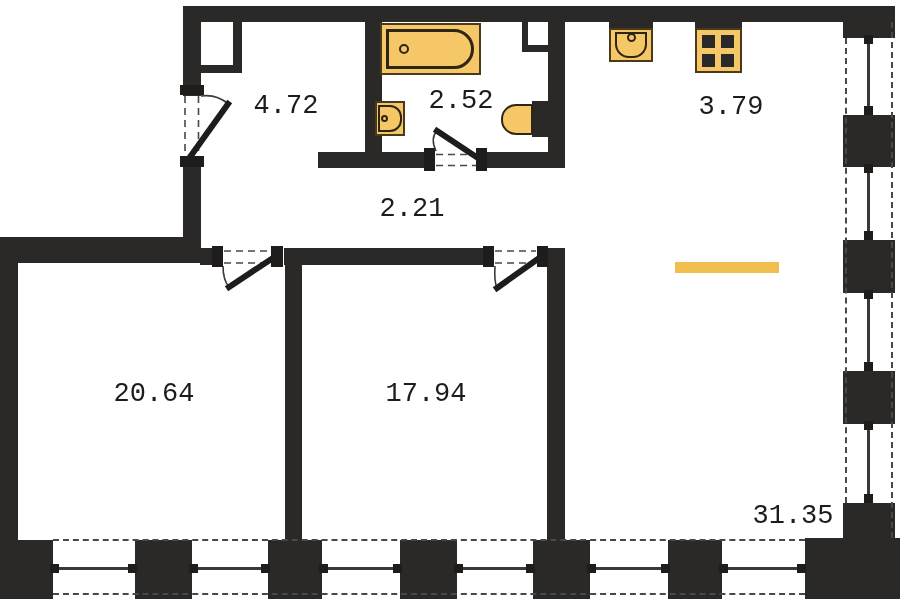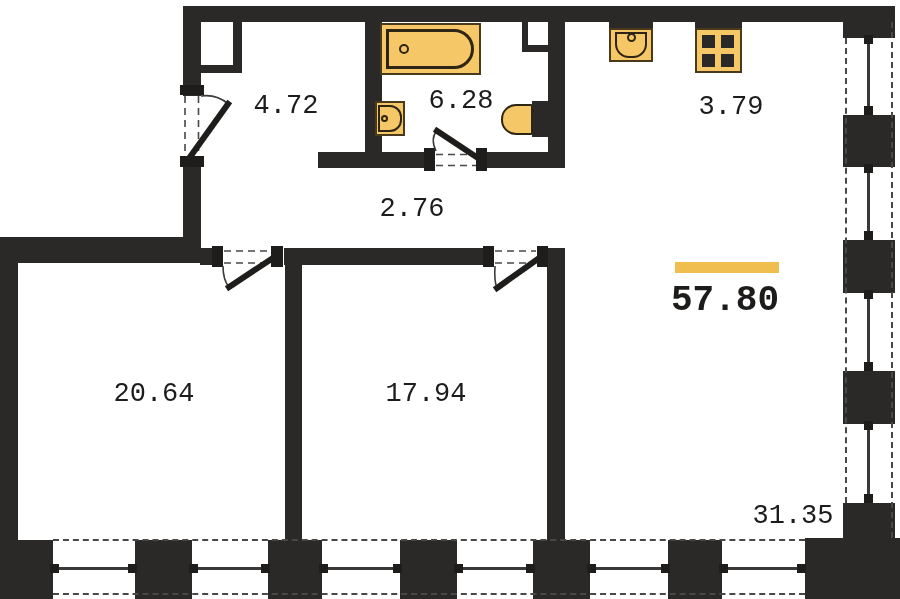--- a/index.html
+++ b/index.html
@@ -169,23 +169,22 @@
     </g>
     <g stroke="#1e1d1c" stroke-width="6" stroke-linecap="square">
       <line x1="190" y1="157" x2="228" y2="104"></line>
       <line x1="481" y1="160" x2="437" y2="131"></line>
       <line x1="276" y1="256" x2="229" y2="287"></line>
       <line x1="542" y1="256" x2="497" y2="288"></line>
     </g>
   </svg>
 
   <div class="lbl" style="left:286px;top:106px;">4.72</div>
-  <div class="lbl" style="left:461px;top:101px;">6.28</div>
-  <div class="lbl" style="left:412px;top:209px;">2.76</div>
+  <div class="lbl" style="left:461px;top:101px;">2.52</div>
+  <div class="lbl" style="left:412px;top:209px;">2.21</div>
   <div class="lbl" style="left:731px;top:107px;">3.79</div>
   <div class="lbl" style="left:154px;top:394px;">20.64</div>
   <div class="lbl" style="left:426px;top:394px;">17.94</div>
   <div class="lbl" style="left:793px;top:516px;">31.35</div>
 
   <div class="bar" style="left:675px;top:262px;width:104px;height:11px;"></div>
-  <div class="lbl total-lbl" style="left:725px;top:300px;">57.80</div>
 
 </div>
 
 </body></html>

